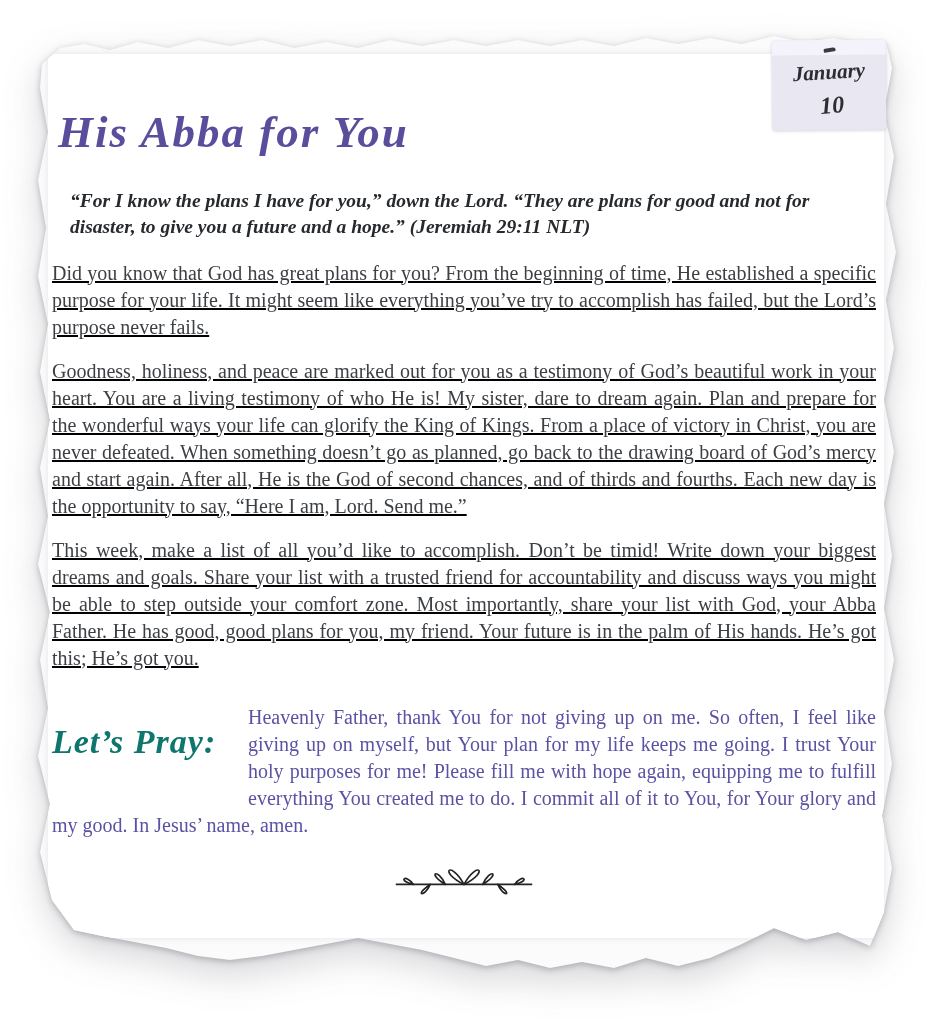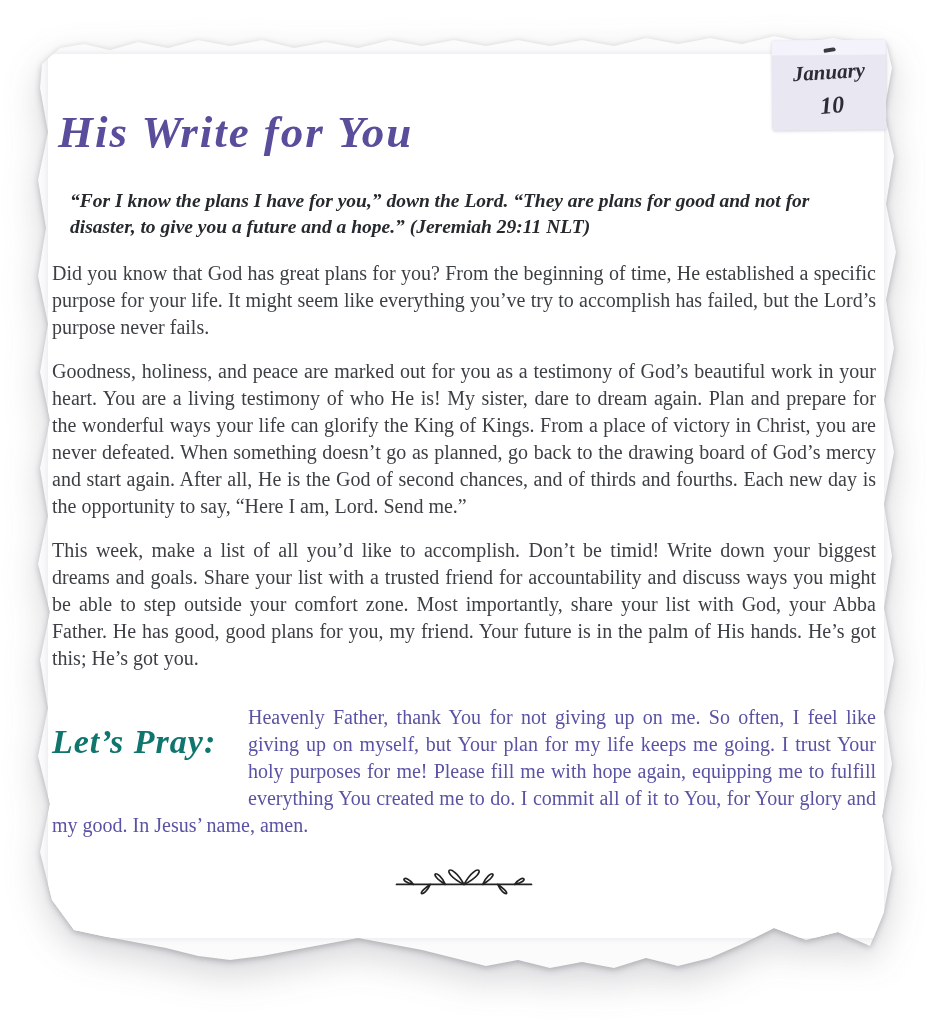--- a/index.html
+++ b/index.html
@@ -72,21 +72,21 @@
   .title {
     font-family:cursive; font-style:italic; font-weight:bold;
     font-size:45px; line-height:1.1; color:#5a4d9c;
     margin:4px 0 0 6px; letter-spacing:2px;
   }
   .scripture {
     margin:30px 34px 0 18px;
     font-weight:bold; font-style:italic;
     font-size:19.5px; line-height:26px; color:#26292d;
   }
-  .body-copy { margin-top:20px; }
+  .body-copy { margin-top:20px;text-decoration:underline; }
   .body-copy p {
     font-size:20px; line-height:27px; color:#3c3f44;
     text-align:justify; margin-top:17px;
   }
   .prayer {
     margin-top:32px;
     font-size:20px; line-height:27px; color:#5a52a3;
     text-align:justify;
   }
   .pray-label {
@@ -98,21 +98,21 @@
   .flourish-row { text-align:center; margin-top:16px; }
   .flourish-row svg { display:inline-block; }
 </style>
 </head>
 <body>
 
 <div class="paper-wrap">
   <div class="paper">
     <div class="sheet">
 
-      <h1 class="title">His Write for You</h1>
+      <h1 class="title">His Abba for You</h1>
 
       <p class="scripture">“For I know the plans I have for you,” down the Lord. “They are plans for good and not for disaster, to give you a future and a hope.” (Jeremiah 29:11 NLT)</p>
 
       <div class="body-copy">
         <p>Did you know that God has great plans for you? From the beginning of time, He established a specific purpose for your life. It might seem like everything you’ve try to accomplish has failed, but the Lord’s purpose never fails.</p>
         <p>Goodness, holiness, and peace are marked out for you as a testimony of God’s beautiful work in your heart. You are a living testimony of who He is! My sister, dare to dream again. Plan and prepare for the wonderful ways your life can glorify the King of Kings. From a place of victory in Christ, you are never defeated. When something doesn’t go as planned, go back to the drawing board of God’s mercy and start again. After all, He is the God of second chances, and of thirds and fourths. Each new day is the opportunity to say, “Here I am, Lord. Send me.”</p>
         <p>This week, make a list of all you’d like to accomplish. Don’t be timid! Write down your biggest dreams and goals. Share your list with a trusted friend for accountability and discuss ways you might be able to step outside your comfort zone. Most importantly, share your list with God, your Abba Father. He has good, good plans for you, my friend. Your future is in the palm of His hands. He’s got this; He’s got you.</p>
       </div>
 
       <div class="prayer">

